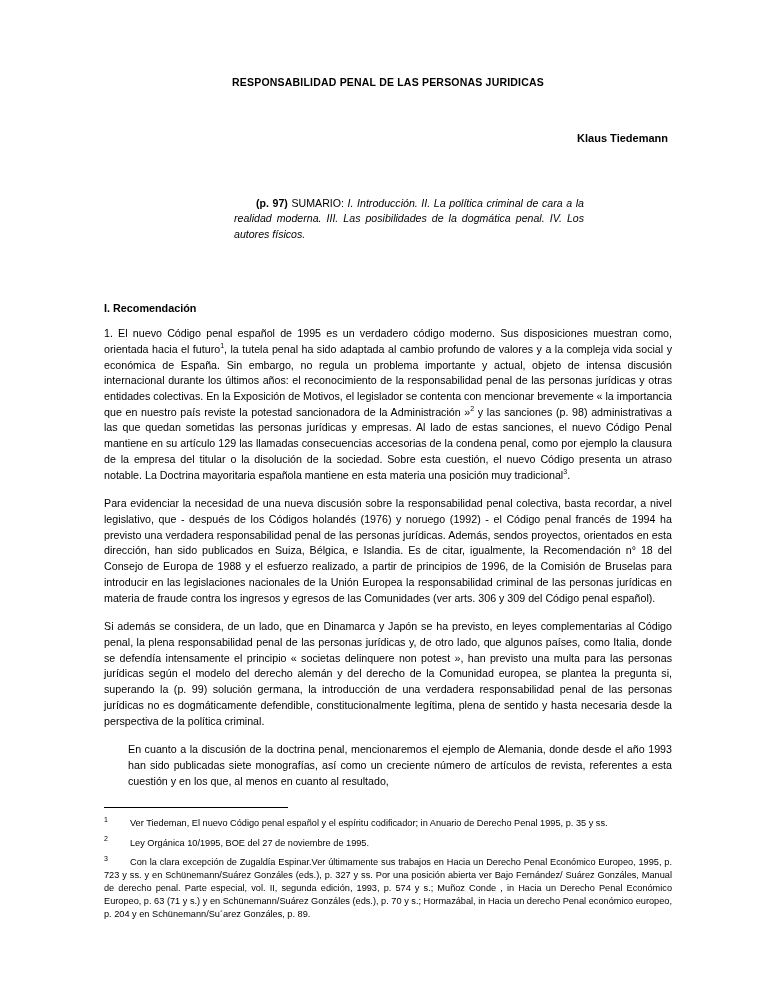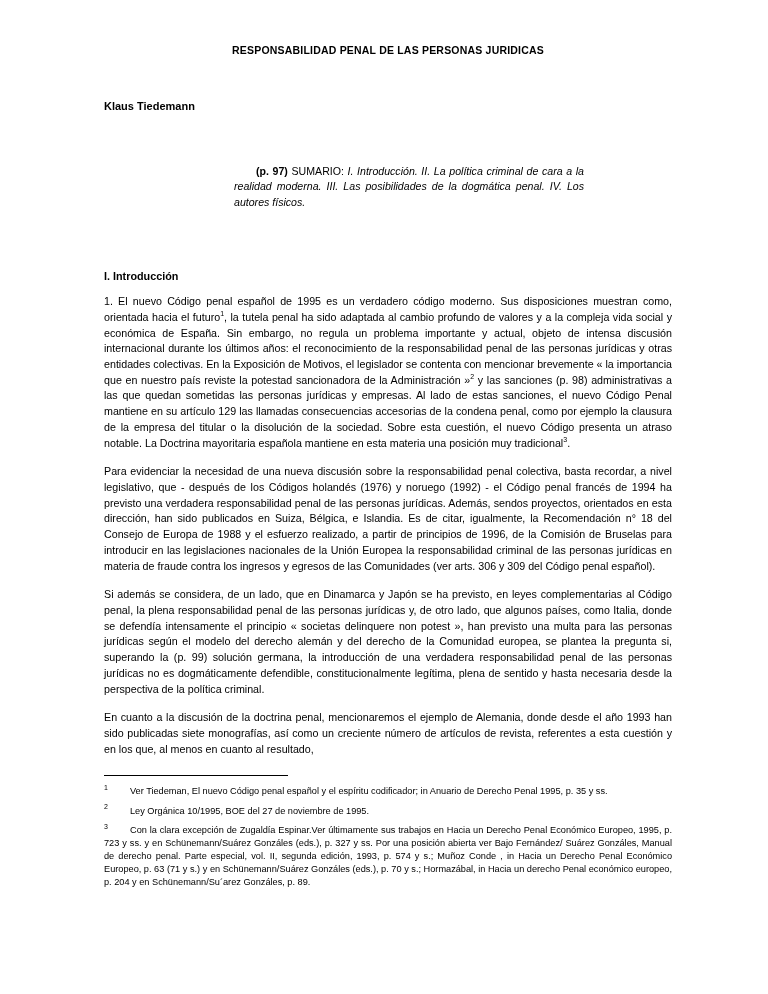--- a/index.html
+++ b/index.html
@@ -12,33 +12,33 @@
     height: 994px;
     font-family: "Liberation Sans", sans-serif;
     color: #000000;
     -webkit-font-smoothing: antialiased;
   }
   .page {
     position: relative;
     width: 768px;
     height: 974px;
     box-sizing: border-box;
-    padding: 44px 96px 20px 104px;
+    padding: 76px 96px 20px 104px;
   }
   .doc-title {
     font-size: 10.5px;
     font-weight: bold;
     text-align: center;
     letter-spacing: 0.2px;
     margin: 0 0 44px 0;
   }
   .author {
     font-size: 11px;
     font-weight: bold;
-    text-align: left;
+    text-align: right;
     margin: 0 4px 52px 0;
   }
   .summary {
     margin: 0 0 60px 130px;
     font-size: 10.6px;
     font-style: italic;
     line-height: 1.45;
     text-align: justify;
     width: 350px;
   }
@@ -55,21 +55,21 @@
     font-size: 10.8px;
     font-weight: bold;
     margin: 0 0 12px 0;
   }
   p.body {
     font-size: 10.7px;
     line-height: 1.47;
     text-align: justify;
     margin: 0 0 13px 0;
   }
-  p.body.last { margin-bottom: 0; }
+  p.body.last { margin-bottom: 0; margin-left: 24px; }
   .b { font-weight: normal; }
   sup {
     font-size: 7px;
     vertical-align: super;
     line-height: 0;
   }
   .footnote-rule {
     width: 184px;
     height: 0;
     border-top: 1px solid #000;
@@ -102,21 +102,21 @@
   <h1 class="doc-title">RESPONSABILIDAD PENAL DE LAS PERSONAS JURIDICAS</h1>
 
   <div class="author">Klaus Tiedemann</div>
 
   <div class="summary">
     <span class="pnum">(p. 97)</span>
     <span class="sumario">SUMARIO:</span>
     <span>I. Introducción. II. La política criminal de cara a la realidad moderna. III. Las posibilidades de la dogmática penal. IV. Los autores físicos.</span>
   </div>
 
-  <div class="section-heading">I. Introducción</div>
+  <div class="section-heading">I. Recomendación</div>
 
   <div id="paragraphs">
       <p class="body">1. El nuevo Código penal español de 1995 es un verdadero código moderno. Sus disposiciones muestran como, orientada hacia el futuro<sup>1</sup>, la tutela penal ha sido adaptada al cambio profundo de valores y a la compleja vida social y económica de España. Sin embargo, no regula un problema importante y actual, objeto de intensa discusión internacional durante los últimos años: el reconocimiento de la responsabilidad penal de las personas jurídicas y otras entidades colectivas. En la Exposición de Motivos, el legislador se contenta con mencionar brevemente « la importancia que en nuestro país reviste la potestad sancionadora de la Administración »<sup>2</sup> y las sanciones <span class="b">(p. 98)</span> administrativas a las que quedan sometidas las personas jurídicas y empresas. Al lado de estas sanciones, el nuevo Código Penal mantiene en su artículo 129 las llamadas consecuencias accesorias de la condena penal, como por ejemplo la clausura de la empresa del titular o la disolución de la sociedad. Sobre esta cuestión, el nuevo Código presenta un atraso notable. La Doctrina mayoritaria española mantiene en esta materia una posición muy tradicional<sup>3</sup>.</p>
       <p class="body">Para evidenciar la necesidad de una nueva discusión sobre la responsabilidad penal colectiva, basta recordar, a nivel legislativo, que - después de los Códigos holandés (1976) y noruego (1992) - el Código penal francés de 1994 ha previsto una verdadera responsabilidad penal de las personas jurídicas. Además, sendos proyectos, orientados en esta dirección, han sido publicados en Suiza, Bélgica, e Islandia. Es de citar, igualmente, la Recomendación n° 18 del Consejo de Europa de 1988 y el esfuerzo realizado, a partir de principios de 1996, de la Comisión de Bruselas para introducir en las legislaciones nacionales de la Unión Europea la responsabilidad criminal de las personas jurídicas en materia de fraude contra los ingresos y egresos de las Comunidades (ver arts. 306 y 309 del Código penal español).</p>
       <p class="body">Si además se considera, de un lado, que en Dinamarca y Japón se ha previsto, en leyes complementarias al Código penal, la plena responsabilidad penal de las personas jurídicas y, de otro lado, que algunos países, como Italia, donde se defendía intensamente el principio « societas delinquere non potest », han previsto una multa para las personas jurídicas según el modelo del derecho alemán y del derecho de la Comunidad europea, se plantea la pregunta si, superando la <span class="b">(p. 99)</span> solución germana, la introducción de una verdadera responsabilidad penal de las personas jurídicas no es dogmáticamente defendible, constitucionalmente legítima, plena de sentido y hasta necesaria desde la perspectiva de la política criminal.</p>
       <p class="body last">En cuanto a la discusión de la doctrina penal, mencionaremos el ejemplo de Alemania, donde desde el año 1993 han sido publicadas siete monografías, así como un creciente número de artículos de revista, referentes a esta cuestión y en los que, al menos en cuanto al resultado,</p>
     </div>
 
   <div class="footnote-rule"></div>
 

